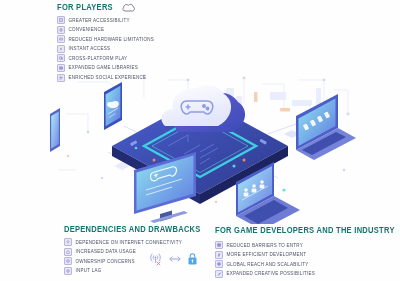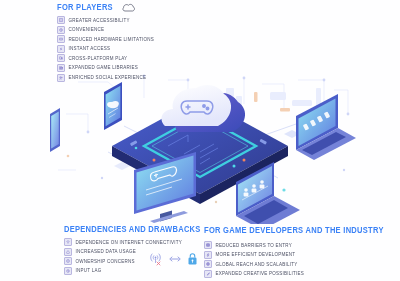--- a/index.html
+++ b/index.html
@@ -9,21 +9,21 @@
     font-family:"Liberation Sans", sans-serif;
     overflow:hidden;
     position:relative;
   }
   .canvas{position:relative;width:400px;height:281px;background:#fefeff;}
 
   
   .sec-head{
     display:flex;align-items:center;gap:4px;
     font-weight:bold;letter-spacing:.3px;
-    color:#3b82f6;
+    color:#0f766e;
     white-space:nowrap;
   }
   .sec-head .htext{font-size:8.2px;transform:scaleX(.92);transform-origin:left center;}
 
   
   .list{margin:0;padding:0;list-style:none;}
   .list li{
     display:flex;align-items:center;gap:3.5px;
     margin-bottom:1.6px;
     color:#4b4f63;
@@ -38,21 +38,21 @@
     display:flex;align-items:center;justify-content:center;
     color:#6f66c4;font-size:3.6px;line-height:1;
   }
   .bullet svg{display:block;}
 
   
   #sec-players{position:absolute;left:57px;top:3px;width:190px;}
   #sec-players .list{margin-top:4px;}
   #sec-draw{position:absolute;left:64px;top:224px;width:150px;}
   #sec-draw .list{margin-top:4px;}
-  #sec-dev{position:absolute;left:204px;top:224px;width:180px;text-align:center;}
+  #sec-dev{position:absolute;left:215px;top:224px;width:180px;text-align:center;}
   #sec-dev .list{margin-top:4px;}
 
   
   .head-ico{display:block;}
 
   
   #deco-drawbacks{position:absolute;left:148px;top:252px;display:flex;align-items:center;gap:5px;}
 
   
   #illustration{position:absolute;left:48px;top:74px;width:310px;height:150px;}

